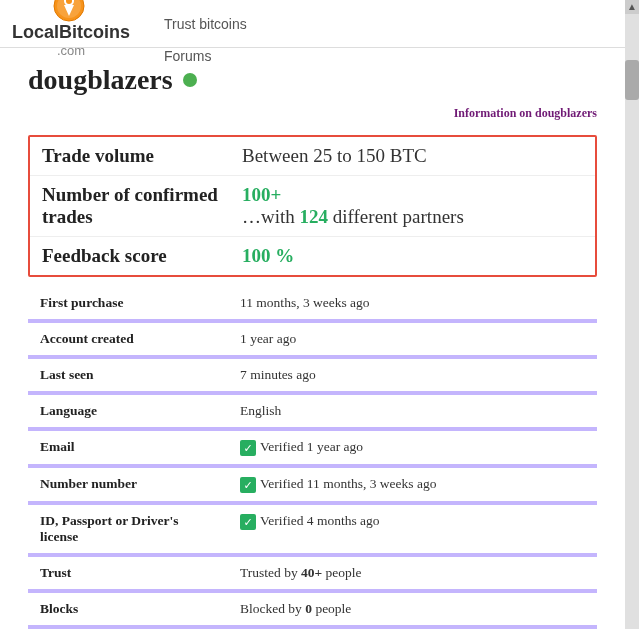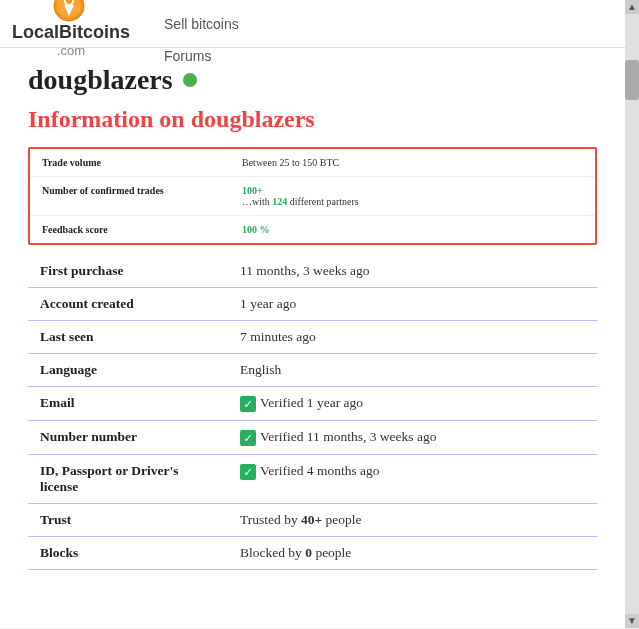--- a/index.html
+++ b/index.html
@@ -75,63 +75,64 @@
     .online-dot {
       width: 14px;
       height: 14px;
       background: #4caf50;
       border-radius: 50%;
       margin-left: 10px;
       display: inline-block;
     }
 
     .section-title {
-      font-size: 24px;
-      font-weight: bold;
-      color: #ef4444;
+      font-size: 12px;
+      font-weight: bold;
+      color: #701a75;
       margin-bottom: 14px;
+      text-align: right;
     }
 
     
     .info-box {
       border: 2px solid #e74c3c;
       border-radius: 2px;
       margin-bottom: 10px;
       overflow: hidden;
     }
 
     .info-table {
       width: 100%;
       border-collapse: collapse;
     }
     .info-table tr td {
       padding: 8px 12px;
       vertical-align: top;
       border-bottom: 1px solid #eee;
-      font-size: 10px;
+      font-size: 19px;
       color: #333;
     }
     .info-table tr:last-child td {
       border-bottom: none;
     }
     .info-table td:first-child {
       font-weight: bold;
       width: 200px;
       color: #222;
     }
 
     
     .main-table {
       width: 100%;
       border-collapse: collapse;
     }
     .main-table tr td {
       padding: 8px 12px;
       vertical-align: top;
-      border-bottom: 1px solid #c4b5fd;
+      border-bottom: 4px solid #c4b5fd;
       font-size: 13.5px;
       color: #333;
     }
     .main-table td:first-child {
       font-weight: bold;
       width: 200px;
       color: #222;
     }
     .bold-green { color: #27ae60; font-weight: bold; }
 
@@ -195,21 +196,21 @@
 
           <ellipse cx="16" cy="11" rx="5" ry="5" fill="#fff"></ellipse>
           <polygon points="16,26 11,15 21,15" fill="#fff"></polygon>
           <circle cx="16" cy="11" r="3" fill="#f7931a"></circle>
         </svg>
         <span class="logo-text">LocalBitcoins</span>
           <span class="logo-com">.com</span>
       </div>
       <div class="nav-links">
         <a class="nav-link">Buy bitcoins</a>
-        <a class="nav-link">Sell bitcoins</a>
+        <a class="nav-link">Trust bitcoins</a>
         <a class="nav-link">Forums</a>
       </div>
     </nav>
 
     <div class="main-content">
 
       <div class="username-row">
         <span class="username">dougblazers</span>
         <span class="online-dot"></span>
       </div>

